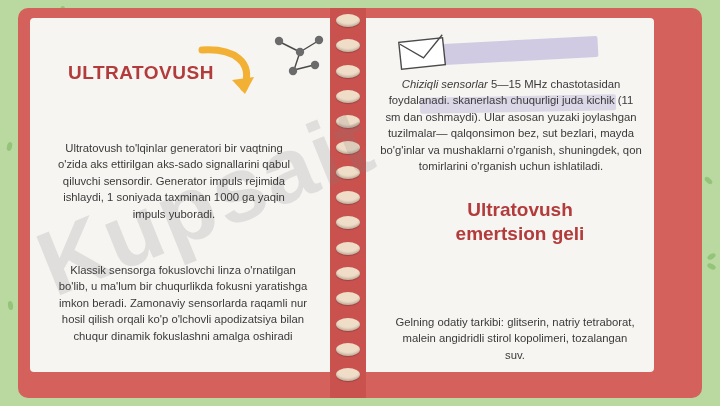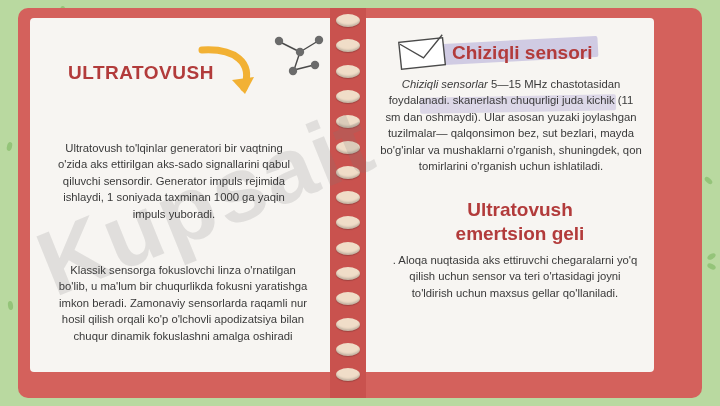--- a/index.html
+++ b/index.html
@@ -307,23 +307,22 @@
   <div class="blk body-text" style="left:58px; top:262px; width:250px;">Klassik sensorga fokuslovchi linza o'rnatilgan bo'lib, u ma'lum bir chuqurlikda fokusni yaratishga imkon beradi. Zamonaviy sensorlarda raqamli nur hosil qilish orqali ko'p o'lchovli apodizatsiya bilan chuqur dinamik fokuslashni amalga oshiradi</div>
 
   <div class="hl-bar" style="left:442px; top:40px; width:156px; height:21px; transform:rotate(-3deg);"></div>
   <div class="hl-bar" style="left:420px; top:96px; width:196px; height:16px; transform:rotate(-1deg); opacity:.6;"></div>
 
   <svg class="env" style="left:398px; top:34px;" width="54" height="36" viewBox="0 0 54 36">
     <rect x="2" y="6" width="44" height="27" fill="#ffffff" stroke="#4a4a4a" stroke-width="1.4" transform="rotate(-6 24 19)"></rect>
     <path d="M3 8 L25 24 L46 3" fill="none" stroke="#4a4a4a" stroke-width="1.4" transform="rotate(-6 24 19)"></path>
   </svg>
 
-  <div class="blk head-red" style="left:452px; top:42px; width:220px;">Chiziqli sensori</div>
 
   <div class="blk body-text" style="left:380px; top:76px; width:262px; text-align:center;"><span class="emph">Chiziqli sensorlar</span><span> 5—15 MHz chastotasidan foydalanadi.  skanerlash chuqurligi juda kichik (11 sm dan oshmaydi). Ular asosan yuzaki joylashgan tuzilmalar— qalqonsimon bez, sut bezlari, mayda bo'g'inlar va mushaklarni o'rganish, shuningdek, qon tomirlarini o'rganish uchun ishlatiladi.</span></div>
 
   <div class="blk head-red center" style="left:420px; top:198px; width:200px; white-space:pre-line;">Ultratovush
 emertsion geli</div>
 
-  <div class="blk body-text" style="left:392px; top:252px; width:246px;">. Aloqa nuqtasida aks ettiruvchi chegaralarni yo'q qilish uchun sensor va teri o'rtasidagi joyni to'ldirish uchun maxsus gellar qo'llaniladi.</div>
-
+
+  <div class="blk body-text" style="left:392px; top:314px; width:246px;">Gelning odatiy tarkibi: glitserin, natriy tetraborat, malein angidridli stirol kopolimeri, tozalangan suv.</div>
 
 </div>
 
 </body></html>

